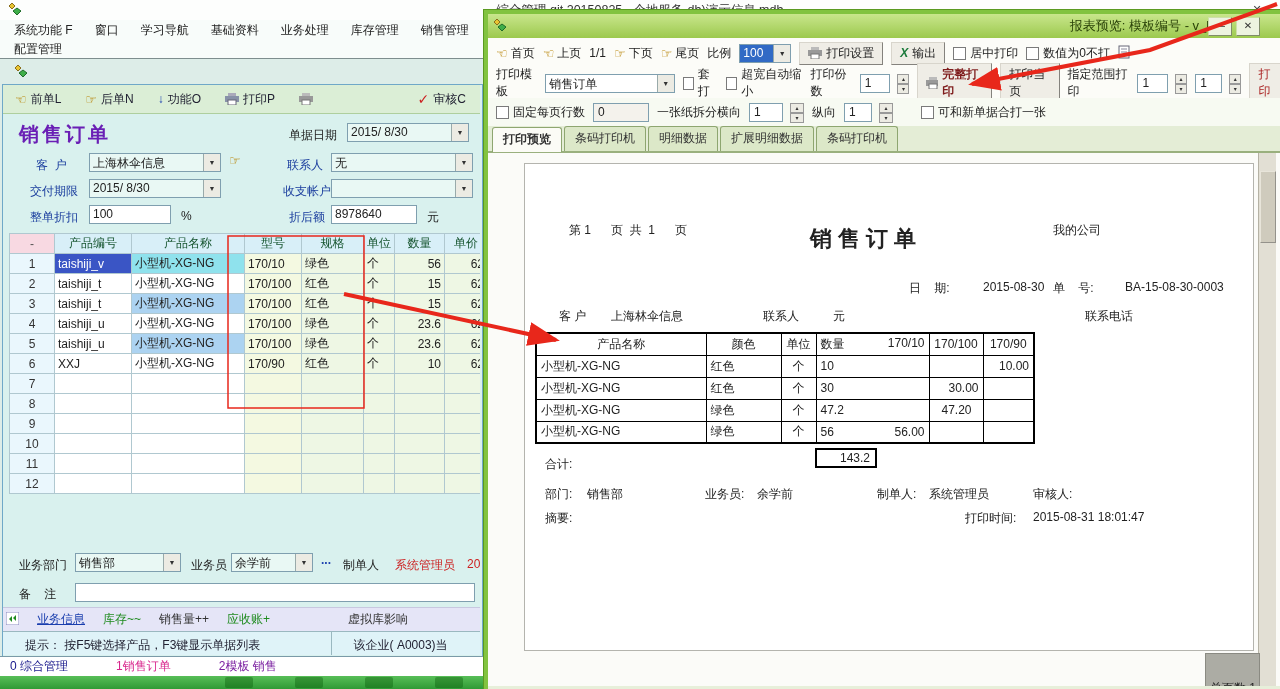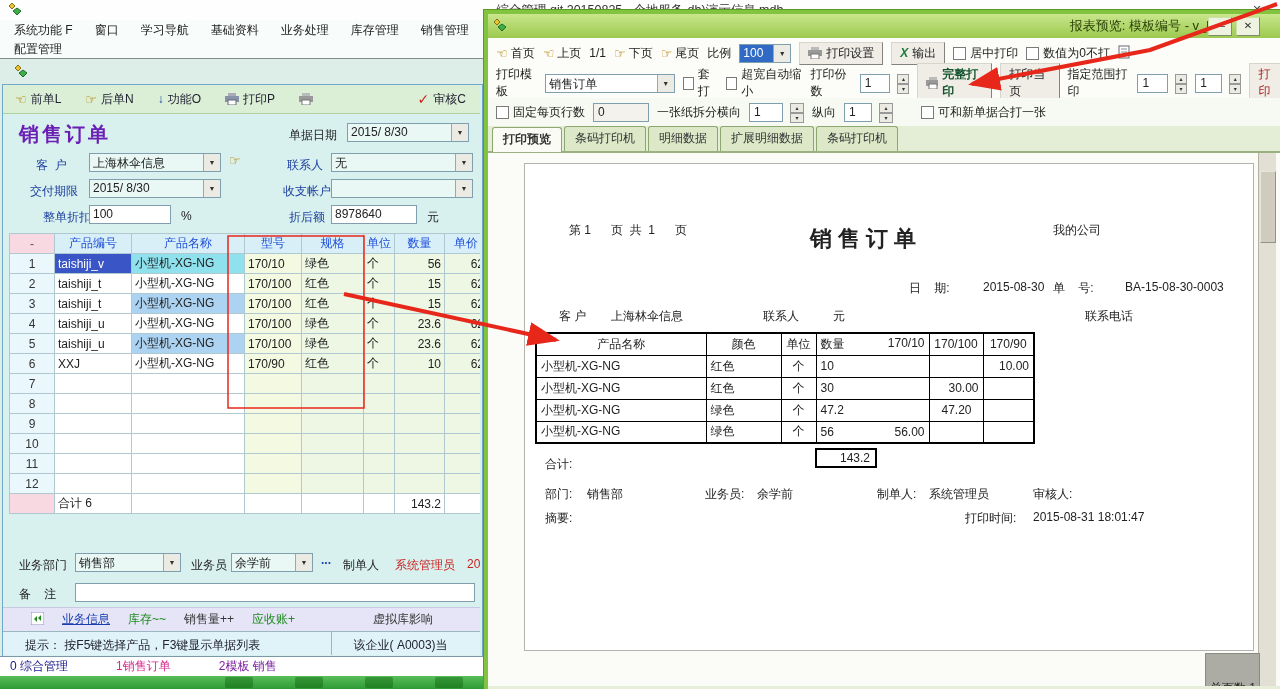--- a/index.html
+++ b/index.html
@@ -26,33 +26,33 @@
   .lbl{color:#1b3e9e;}
   .lbl-dark{color:#222;}
   .combo{display:inline-flex;align-items:stretch;background:#E9F8F4;border:1px solid #7f9faf;height:19px;box-sizing:border-box;}
   .combo .val{padding:1px 3px;flex:1;overflow:hidden;white-space:nowrap;}
   .combo .dd{width:16px;background:#ECEBE3;border-left:1px solid #9aa;display:flex;align-items:center;justify-content:center;font-size:7px;color:#333;}
   .tfield{background:#fff;border:1px solid #7f9faf;height:19px;box-sizing:border-box;padding:1px 3px;}
 
   
   .grid{border-collapse:collapse;table-layout:fixed;background:#fff;}
   .grid td,.grid th{border:1px solid #B0C8D0;height:20px;padding:0 3px;overflow:hidden;white-space:nowrap;font-weight:normal;box-sizing:border-box;}
-  .grid th{background:#D8EFF8;color:#1d4ed8;text-align:center;}
+  .grid th{background:#D8EFF8;color:#14532d;text-align:center;}
   .grid th.h-no{background:#F8D9E2;color:#555;}
   .grid td.c-no{background:#EAF7FD;text-align:center;color:#333;}
   .grid td.c-model{background:#F4F9E1;}
   .grid td.c-spec,.grid td.c-unit,.grid td.c-qty,.grid td.c-price{background:#EEF7E4;}
   .grid td.c-qty,.grid td.c-price{text-align:right;}
   .grid td.sel{background:#3A55C5;color:#fff;}
   .grid td.hl-cyan{background:#8FE2ED;}
   .grid td.hl-blue{background:#ACD3F1;}
   .grid tr.total td{background:#fff;}
   .grid tr.total td.c-no{background:#F8D9E2;}
 
-  .links-strip{background:#E5E5F7;border-top:1px solid #c8c8e0;display:flex;align-items:center;gap:18px;padding-left:28px;box-sizing:border-box;}
+  .links-strip{background:#E5E5F7;border-top:1px solid #c8c8e0;display:flex;align-items:center;gap:18px;padding-left:3px;box-sizing:border-box;}
   .hintbar{background:#DFF3F8;border-top:1px solid #9ab8c0;display:flex;box-sizing:border-box;}
   .hintbar .cell{padding:5px 22px;color:#223;}
   .bottom-tabs{left:0;top:656px;width:1280px;height:20px;background:#fff;border-top:1px solid #7a9aa8;display:flex;align-items:center;gap:48px;padding-left:10px;box-sizing:border-box;}
   .taskbar{left:0;top:676px;width:1280px;height:13px;background:linear-gradient(#58BE58,#2F9A35);}
   .tb-icon{position:absolute;top:1px;width:28px;height:11px;background:rgba(0,80,0,.35);border-radius:2px;}
 
   
   .rw{left:484px;top:10px;width:800px;height:679px;background:#E7EFDA;border:4px solid #82C340;box-sizing:content-box;box-shadow:0 0 0 1px #5a9a20;}
   .rw-titlebar{left:0;top:0;width:800px;height:24px;background:linear-gradient(#C9E68C,#9CC94E);display:flex;align-items:center;}
   .rw-title{position:absolute;left:0;right:60px;text-align:right;color:#2a4208;font-size:13px;}
@@ -191,21 +191,21 @@
     <span class="abs combo" style="left:86px;top:94px;width:132px">
         <span class="val">2015/ 8/30</span>
         <span class="dd">▼</span>
       </span>
     <span class="abs lbl" style="left:280px;top:98px">收支帐户</span>
     <span class="abs combo" style="left:328px;top:94px;width:142px">
         <span class="val"></span>
         <span class="dd">▼</span>
       </span>
 
-    <span class="abs lbl" style="left:40px;top:124px">整单折扣</span>
+    <span class="abs lbl" style="left:27px;top:124px">整单折扣</span>
     <span class="abs tfield" style="left:86px;top:120px;width:82px">100</span>
     <span class="abs lbl-dark" style="left:178px;top:124px">%</span>
     <span class="abs lbl" style="left:286px;top:124px">折后额</span>
     <span class="abs tfield" style="left:328px;top:120px;width:86px">8978640</span>
     <span class="abs lbl-dark" style="left:424px;top:124px">元</span>
 
     <div class="abs" style="left:6px;top:148px;width:471px;height:296px;overflow:hidden">
       <table class="grid" style="width:478px">
         <colgroup>
             <col style="width:45px">
@@ -343,30 +343,20 @@
             <tr>
               <td class="c-no">12</td>
               <td class="c-code"></td>
               <td class="c-name"></td>
               <td class="c-model"></td>
               <td class="c-spec"></td>
               <td class="c-unit"></td>
               <td class="c-qty"></td>
               <td class="c-price"></td>
             </tr>
-            <tr class="total">
-              <td class="c-no"></td>
-              <td class="">合计 6</td>
-              <td class=""></td>
-              <td class=""></td>
-              <td class=""></td>
-              <td class=""></td>
-              <td class="c-qty" style="background: rgb(255, 255, 255);">143.2</td>
-              <td class=""></td>
-            </tr>
           </tbody>
       </table>
     </div>
 
     <span class="abs lbl-dark" style="left:16px;top:472px">业务部门</span>
     <span class="abs combo" style="left:72px;top:468px;width:106px">
         <span class="val">销售部</span>
         <span class="dd">▼</span>
       </span>
     <span class="abs lbl-dark" style="left:188px;top:472px">业务员</span>
@@ -496,21 +486,21 @@
       <span class="cbw">
           <span class="cb"></span>
           <span>超宽自动缩小</span>
         </span>
       <span>打印份数</span>
       <span class="numfield" style="width:34px">1</span>
         <span class="spin">
           <span>▴</span>
           <span>▾</span>
         </span>
-      <span class="btn3d" style="color:#14532d;font-weight:bold">
+      <span class="btn3d" style="color:#7f1d1d;font-weight:bold">
           <svg width="14" height="12">
             <rect x="0" y="3" width="14" height="6" fill="#999"></rect>
             <rect x="3" y="0" width="8" height="3" fill="#bbb"></rect>
             <rect x="3" y="7" width="8" height="5" fill="#fff" stroke="#777"></rect>
           </svg>
           <span>完整打印</span>
         </span>
       <span class="btn3d">
           <span>打印当页</span>
         </span>

